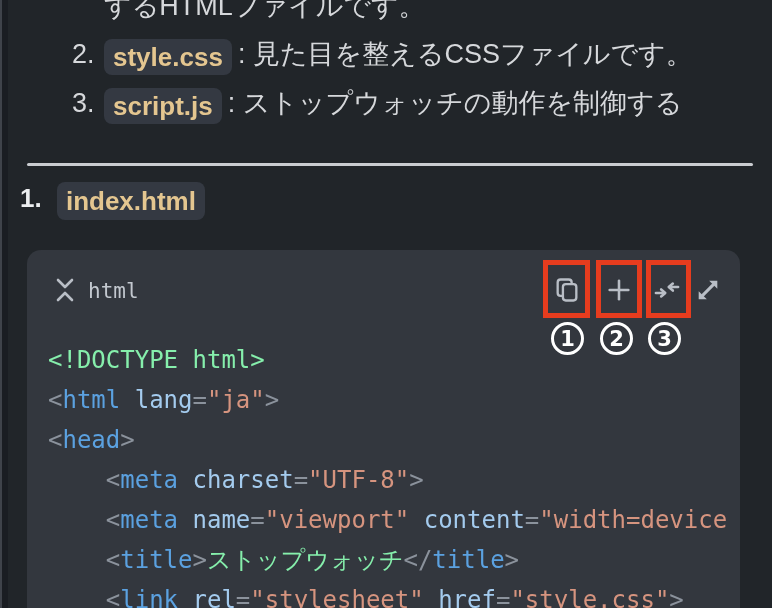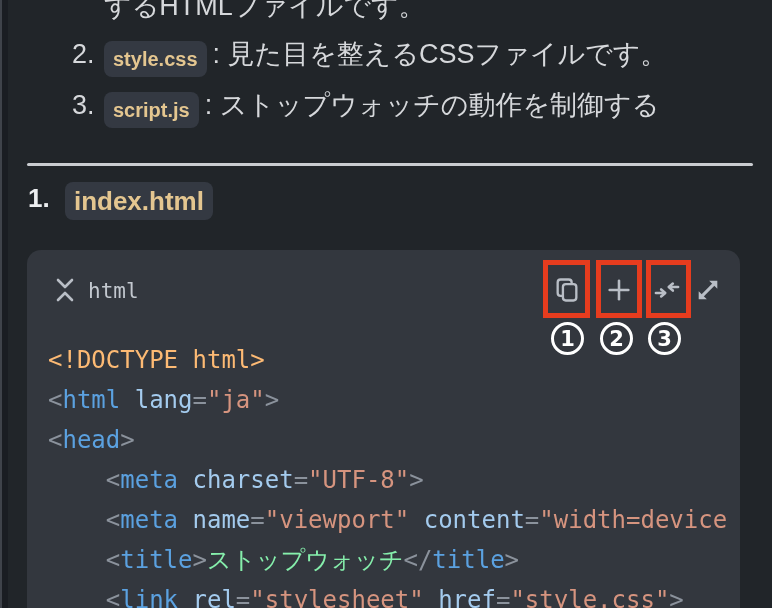--- a/index.html
+++ b/index.html
@@ -13,27 +13,27 @@
   .left-edge-line { position:absolute; left:0; top:0; width:2px; height:608px; background:#3f434a; }
   .left-edge-strip { position:absolute; left:2px; top:0; width:6px; height:608px; background:#1a1d22; }
 
   
   .list-wrap { position:absolute; left:0; top:-14px; width:762px; font-size:27px; line-height:40px; color:#d6d8db; }
   .list-line, .list-item { position:relative; padding-left:104px; }
   .list-item { margin-top:8px; }
   .list-num { position:absolute; left:72px; top:0; color:#d6d8db; }
   .code-chip {
     display:inline-block; background:#343942; color:#e4c690;
-    font-weight:bold; font-size:20px; line-height:32px;
+    font-weight:bold; font-size:26px; line-height:32px;
     padding:2px 9px; border-radius:8px; vertical-align:-3px; margin-right:6px;
   }
 
   
   .divider { position:absolute; left:27px; top:163px; width:726px; height:3px; background:#caccd0; border-radius:2px; }
-  .section-head { position:absolute; left:28px; top:182px; font-size:26px; font-weight:bold; color:#eceef0; }
+  .section-head { position:absolute; left:20px; top:182px; font-size:26px; font-weight:bold; color:#eceef0; }
   .section-head .code-chip { font-size:26px; line-height:34px; margin-left:8px; }
 
   
   .code-block {
     position:absolute; left:27px; top:250px; width:713px; height:400px;
     background:#33373e; border-radius:14px; overflow:hidden;
   }
   .cb-collapse { position:absolute; left:27px; top:26px; width:22px; height:28px; }
   .cb-lang {
     position:absolute; left:61px; top:29px;
@@ -55,21 +55,21 @@
     font-family:"DejaVu Sans",sans-serif;
   }
   .anno-c1 { left:524px; } .anno-c2 { left:573px; } .anno-c3 { left:621px; }
 
   .code-area {
     position:absolute; left:21px; top:90px; width:692px; height:310px;
     font-family:"DejaVu Sans Mono","Liberation Mono",monospace;
     font-size:24px; line-height:40px; white-space:pre; overflow:hidden;
   }
   .tk-p { color:#8b929c; }
-  .tk-d { color:#fdba74; }
+  .tk-d { color:#86efac; }
   .tk-t { color:#5ba1e0; }
   .tk-a { color:#a4cbee; }
   .tk-s { color:#d6947f; }
   .tk-w { color:#86efac; }
   svg { display:block; }
 </style>
 </head>
 <body>
 
 <div class="left-edge-line"></div>

